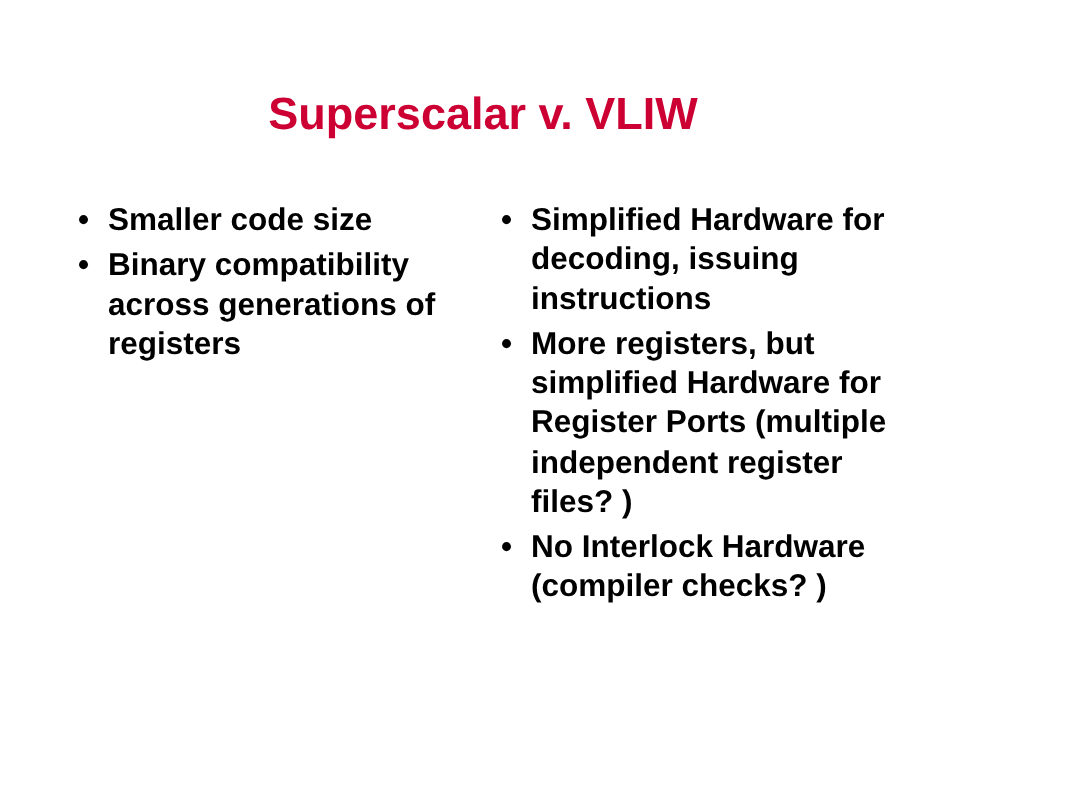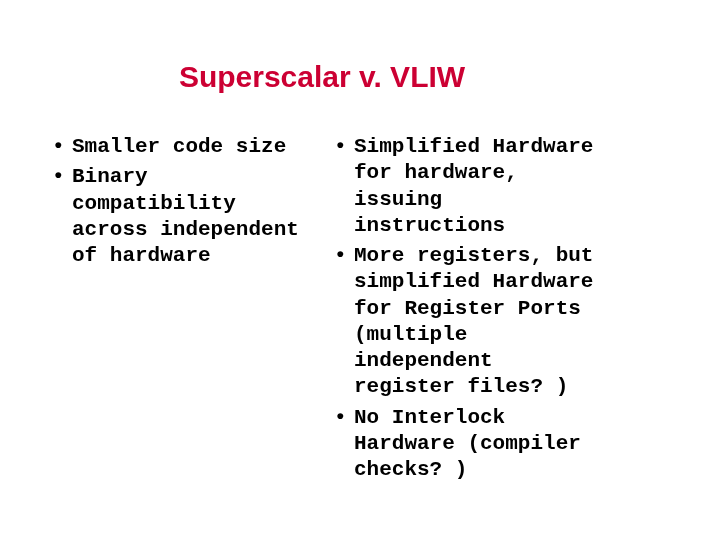--- a/index.html
+++ b/index.html
@@ -29,21 +29,20 @@
     flex-direction: row;
     gap: 20px;
   }
   .col {
     flex: 1;
   }
   ul {
     list-style: none;
     padding: 0;
     margin: 0;
-    font-family: Liberation Mono, monospace;
   }
   li {
     position: relative;
     padding-left: 22px;
     font-size: 21px;
     line-height: 1.25;
     margin-bottom: 4px;
     font-weight: bold;
   }
   li::before {
@@ -56,24 +55,24 @@
 </style>
 </head>
 <body>
 
 <div class="slide">
   <div class="title">Superscalar v. VLIW</div>
   <div class="columns">
     <div class="col">
       <ul>
         <li>Smaller code size</li>
-        <li>Binary compatibility across independent of hardware</li>
+        <li>Binary compatibility across generations of registers</li>
       </ul>
     </div>
     <div class="col">
       <ul>
-        <li>Simplified Hardware for hardware, issuing instructions</li>
+        <li>Simplified Hardware for decoding, issuing instructions</li>
         <li>More registers, but simplified Hardware for Register Ports (multiple independent register files? )</li>
         <li>No Interlock Hardware (compiler checks? )</li>
       </ul>
     </div>
   </div>
 </div>
 
 </body></html>

